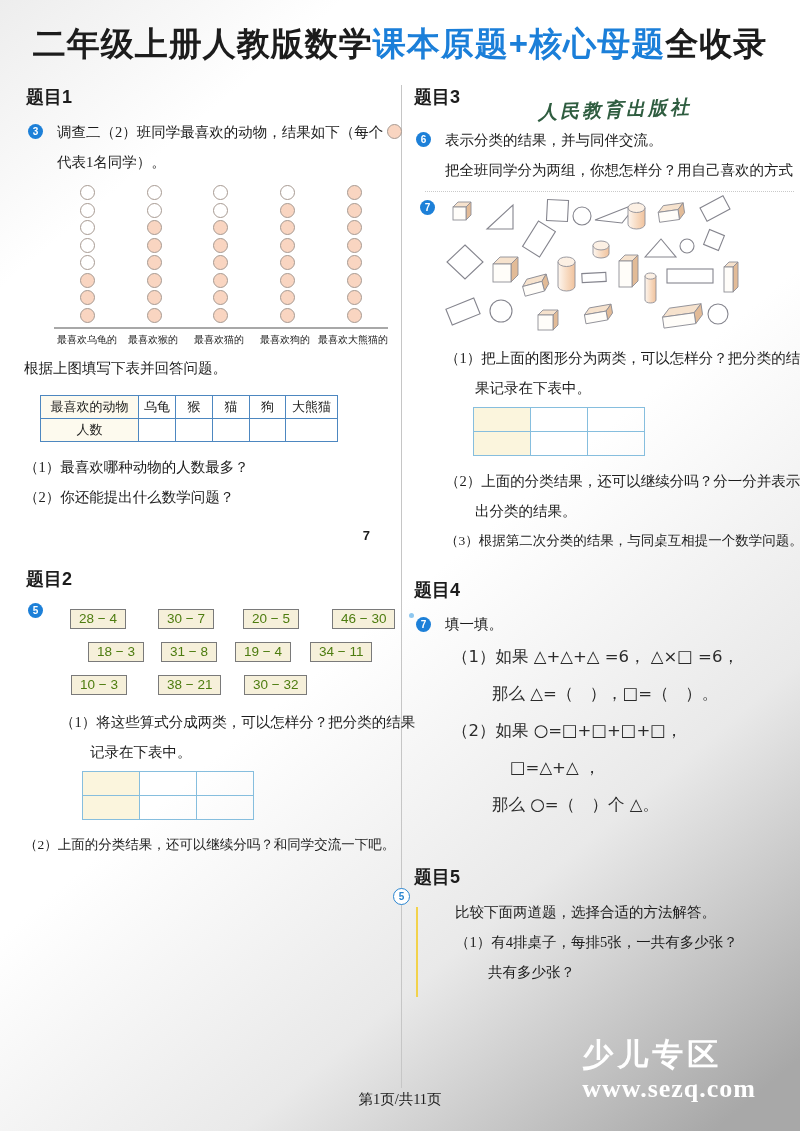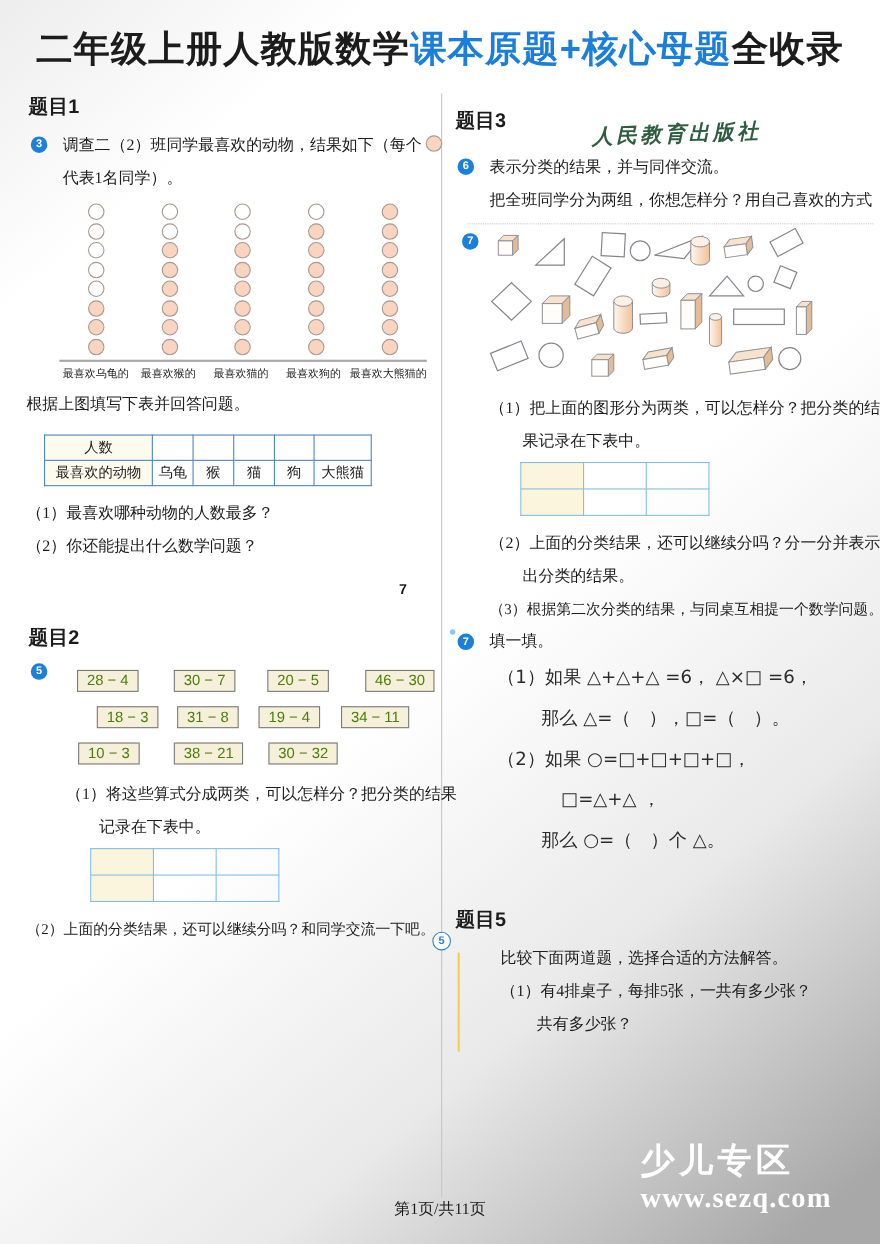--- a/index.html
+++ b/index.html
@@ -159,34 +159,34 @@
       <colgroup>
           <col style="width:98px">
           <col style="width:37px">
           <col style="width:37px">
           <col style="width:37px">
           <col style="width:36px">
           <col style="width:52px">
         </colgroup>
       <tbody>
           <tr>
-            <td class="shade">人数</td>
-            <td></td>
-            <td></td>
-            <td></td>
-            <td></td>
-            <td></td>
-          </tr>
-          <tr>
             <td class="shade">最喜欢的动物</td>
             <td>乌龟</td>
             <td>猴</td>
             <td>猫</td>
             <td>狗</td>
             <td>大熊猫</td>
+          </tr>
+          <tr>
+            <td class="shade">人数</td>
+            <td></td>
+            <td></td>
+            <td></td>
+            <td></td>
+            <td></td>
           </tr>
         </tbody>
     </table>
 
     <div class="t" style="margin-top:10px;">（1）最喜欢哪种动物的人数最多？</div>
     <div class="t">（2）你还能提出什么数学问题？</div>
 
     <div class="pgref">7</div>
 
     <h2 class="p-head" style="margin-top:24px;">题目2</h2>
@@ -223,21 +223,21 @@
             <td></td>
             <td></td>
           </tr>
       </tbody>
     </table>
 
     <div class="t tight">（2）上面的分类结果，还可以继续分吗？和同学交流一下吧。</div>
   </div>
 
   <div class="col-right">
-    <div style="position:relative;margin-top:12px;">
+    <div style="position:relative;">
       <h2 class="p-head">题目3</h2>
       <div class="wm">人民教育出版社</div>
     </div>
 
     <div class="prob-row" style="margin-top:16px;">
       <div class="badge">6</div>
       <div>
         <div class="t">表示分类的结果，并与同伴交流。</div>
         <div class="t">把全班同学分为两组，你想怎样分？用自己喜欢的方式</div>
       </div>
@@ -379,20 +379,21 @@
             <td></td>
             <td></td>
           </tr>
       </tbody>
     </table>
 
     <div class="t rind1">（2）上面的分类结果，还可以继续分吗？分一分并表示</div>
     <div class="t rind2">出分类的结果。</div>
     <div class="t rind1 tight">（3）根据第二次分类的结果，与同桌互相提一个数学问题。</div>
 
+    <h2 class="p-head" style="margin-top:22px;">题目4</h2>
 
     <div class="prob-row">
       <div class="badge p4badge"><span class="sparkle" style="left:-7px;top:-4px;"></span><span>7</span></div>
       <div class="t" style="line-height:28px;">填一填。</div>
     </div>
 
     <div>
         <p class="eq i1">（1）如果 △+△+△ =6， △×□ =6，</p>
         <p class="eq i2">那么 △=（　），□=（　）。</p>
         <p class="eq i3">（2）如果 ○=□+□+□+□，</p>

